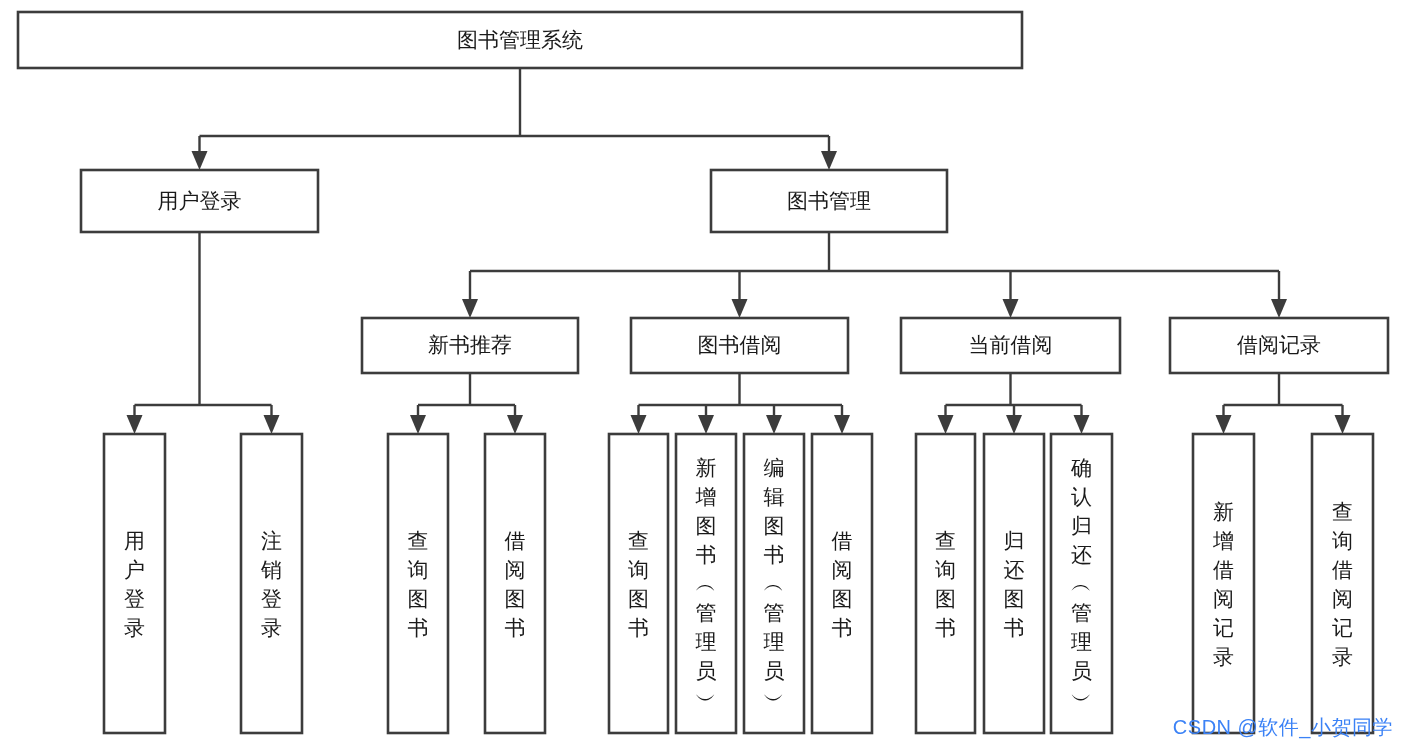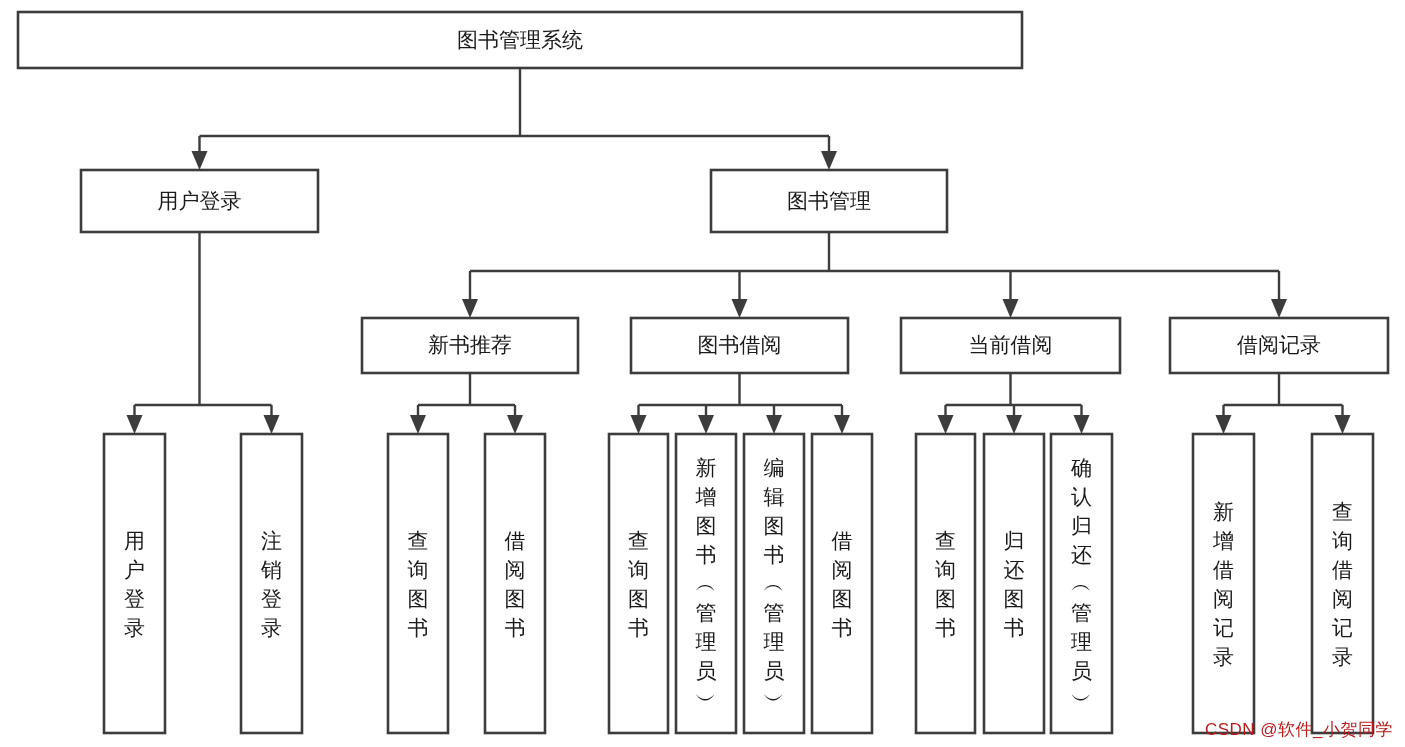--- a/index.html
+++ b/index.html
@@ -44,22 +44,22 @@
   }
   .arrow-head {
     fill: #3c3c3c;
     stroke: none;
   }
   .watermark {
     position: absolute;
     right: 12px;
     bottom: 6px;
     font-family: "Liberation Sans", sans-serif;
-    font-size: 17px;
-    color: #b91c1c;
+    font-size: 20px;
+    color: #3b82f6;
     white-space: nowrap;
     letter-spacing: 0.5px;
     pointer-events: none;
   }
 </style>
 </head>
 <body>
 
 <svg id="diagram" viewBox="0 0 1405 747">
   <defs>

